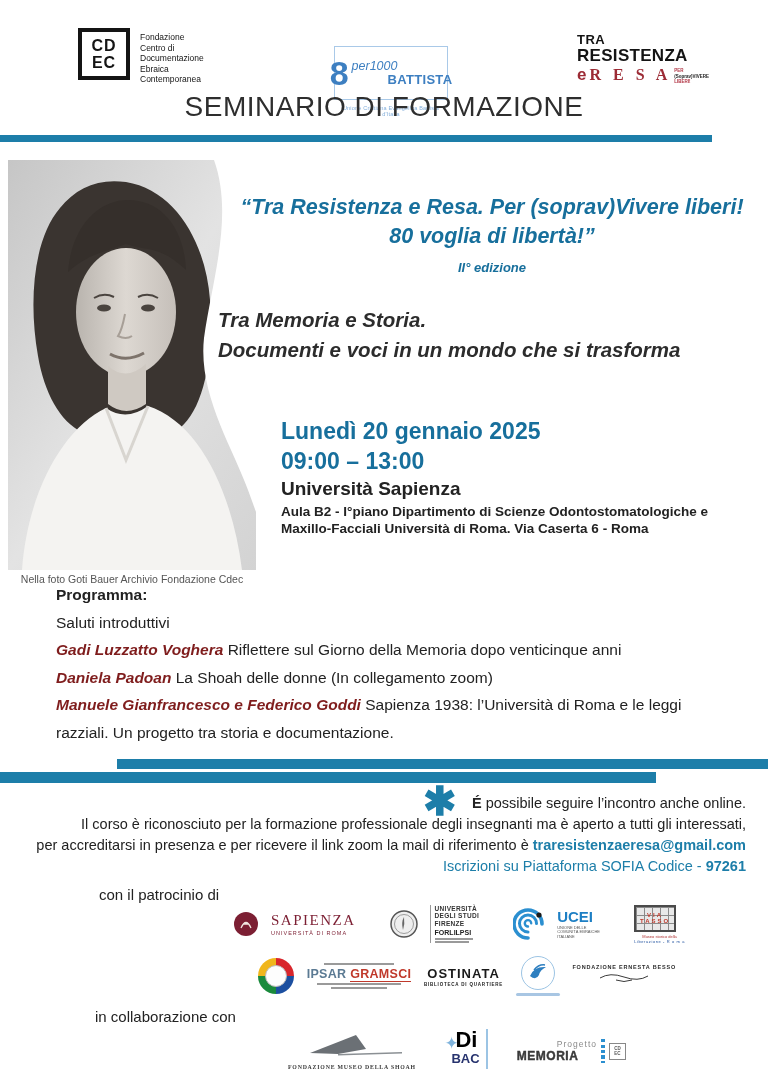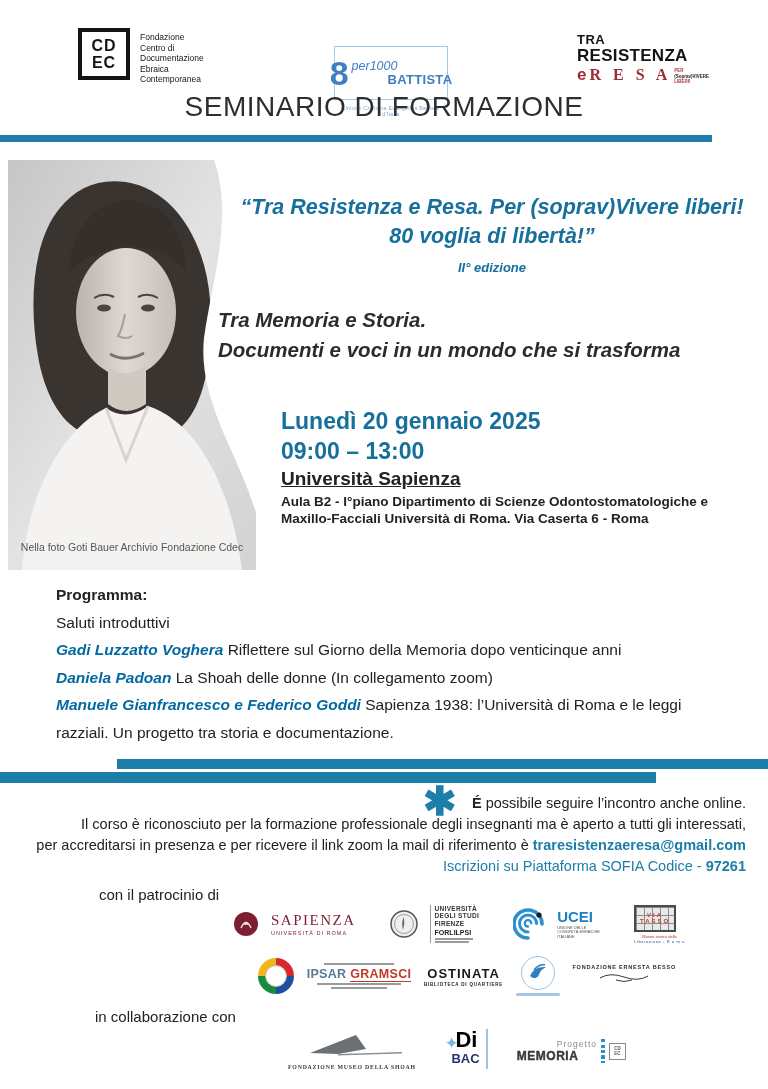--- a/index.html
+++ b/index.html
@@ -31,37 +31,37 @@
   .resa-name { color:#9c2b35; font-family:"Liberation Serif", serif; font-weight:bold; font-size:16px;
                letter-spacing:4px; line-height:17px; }
   .resa-tag { font-size:4.5px; line-height:5.5px; font-weight:bold; padding-top:2px; }
   .resa-tag .t1, .resa-tag .t3 { color:#b03040; }
   .resa-tag .t2 { color:#222; }
   .page-title { position:absolute; top:91px; left:0; width:768px; text-align:center;
                 font-size:28px; color:#2e2e2e; letter-spacing:0.5px; }
   .rule-top { position:absolute; top:135px; left:0; width:712px; height:7px; background:#1d7ea9; }
   
   .photo { position:absolute; left:8px; top:160px; width:248px; height:410px; }
-  .photo-caption { position:absolute; left:8px; top:541px; width:248px; text-align:center;
+  .photo-caption { position:absolute; left:8px; top:573px; width:248px; text-align:center;
                    font-size:10.5px; color:#555; }
   
   .quote { position:absolute; left:218px; top:193px; width:548px; text-align:center;
            color:#176f9c; font-weight:bold; font-style:italic; font-size:21.5px; line-height:29px; }
   .edition { font-size:13px; margin-top:2px; }
   .subtitle { position:absolute; left:218px; top:305px; width:548px; text-align:left;
               color:#2c2c2c; font-weight:bold; font-style:italic; font-size:20.5px; line-height:30px; }
-  .when { position:absolute; left:281px; top:406px; width:480px; }
+  .when { position:absolute; left:281px; top:416px; width:480px; }
   .when-date, .when-time { color:#176f9c; font-size:23px; font-weight:bold; line-height:30px; }
-  .venue { color:#222; font-size:19px; font-weight:bold; line-height:24px; margin-top:1px;text-decoration:underline; }
+  .venue { color:#222; font-size:19px; font-weight:bold; line-height:24px; margin-top:1px; }
   .venue-detail { color:#222; font-size:13.5px; font-weight:bold; line-height:17px; margin-top:2px; }
   
   .program { position:absolute; left:56px; top:581px; width:668px; font-size:15.5px; color:#222;
              line-height:27.5px; }
   .program-heading { font-weight:bold; }
-  .speaker { color:#0369a1; font-weight:bold; font-style:italic; }
+  .speaker { color:#7f1d1d; font-weight:bold; font-style:italic; }
   
   .bar1 { position:absolute; top:759px; left:117px; width:651px; height:10px; background:#1d7ea9; }
   .bar2 { position:absolute; top:772px; left:0; width:656px; height:11px; background:#1d7ea9; }
   .note-asterisk { position:absolute; left:423px; top:781px; color:#1d7ea9; font-size:40px;
                    line-height:40px; font-weight:bold; }
   .note { position:absolute; right:22px; top:793px; width:745px; text-align:right;
           font-size:14.5px; color:#222; line-height:21px; }
   .note .nline { white-space:nowrap; }
   .note .accent { font-weight:bold; }
   .note .email { color:#1d7ea9; font-weight:bold; }

